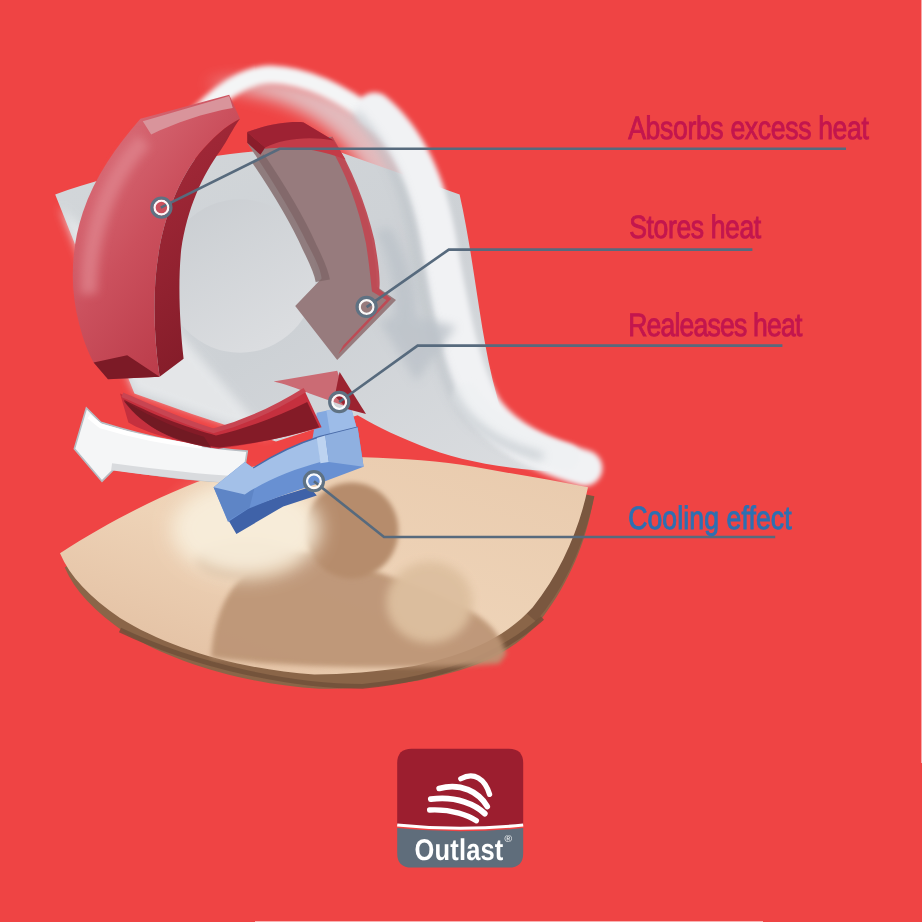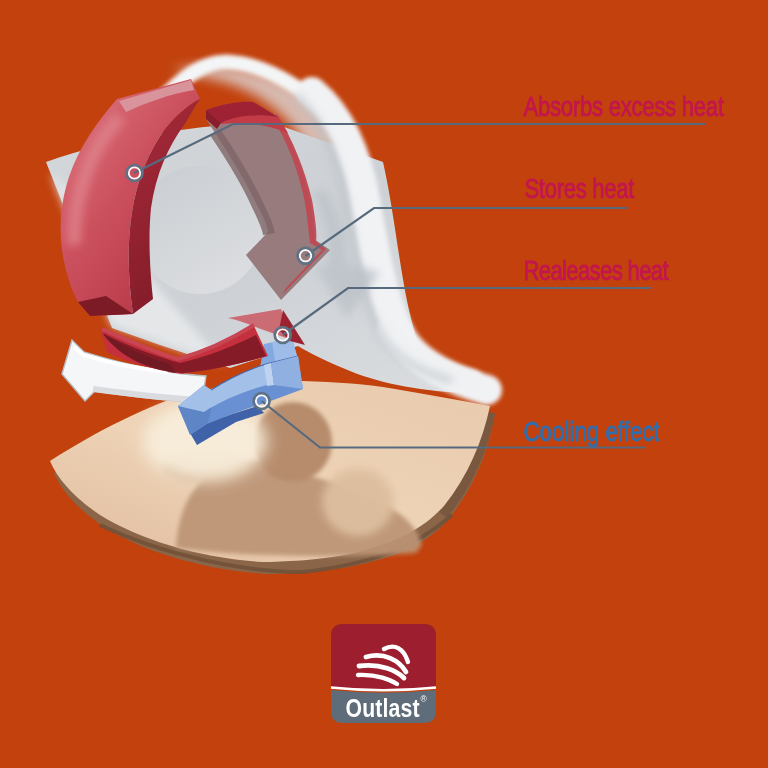--- a/index.html
+++ b/index.html
@@ -1,16 +1,16 @@
 <!DOCTYPE html>
 <html><head>
 <meta charset="utf-8">
 <style>
   html,body{margin:0;padding:0;background:#fff;}
-  .page{position:relative;width:768px;height:768px;background:#c2410c;overflow:hidden;
+  .page{position:relative;width:768px;height:768px;background:#ef4444;overflow:hidden;
         font-family:"Liberation Sans", sans-serif;}
 </style>
 </head>
 <body>
 <div class="page">
 <svg width="768" height="768" viewBox="0 0 768 768">
 <defs>
   <linearGradient id="faceG" x1="0" y1="0" x2="1" y2="1">
     <stop offset="0" stop-color="#d3d7da"></stop>
     <stop offset="0.5" stop-color="#cdd1d5"></stop>

